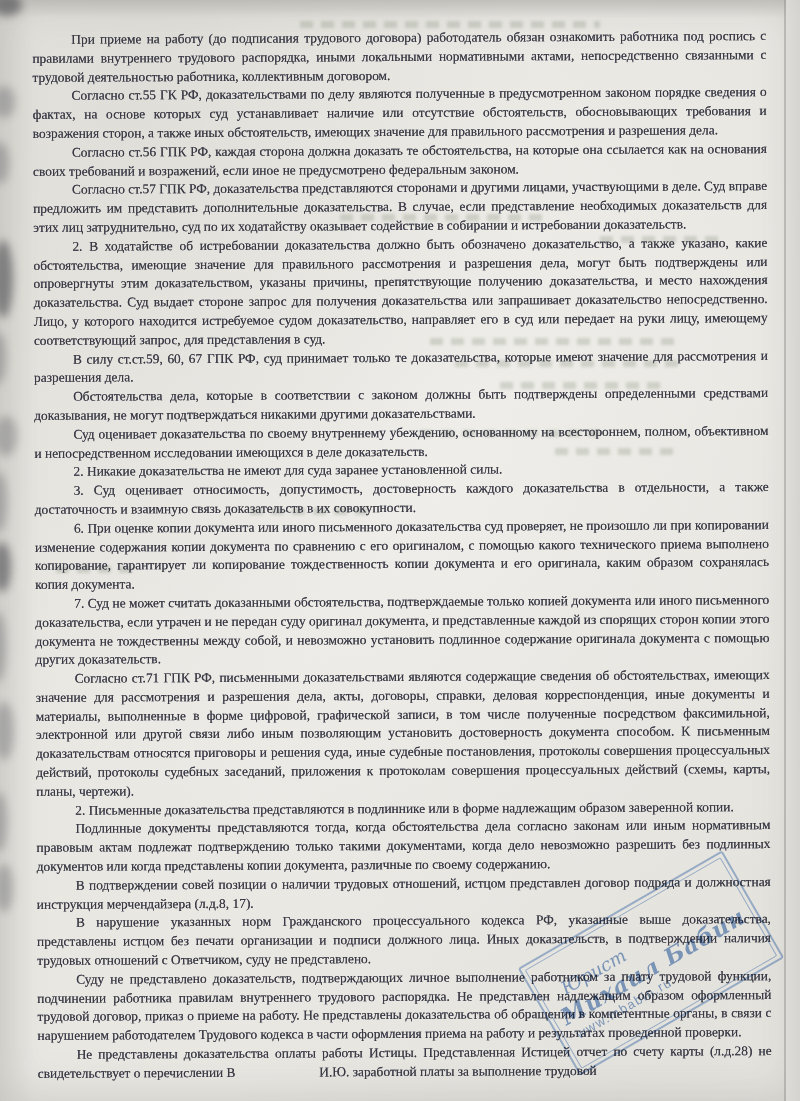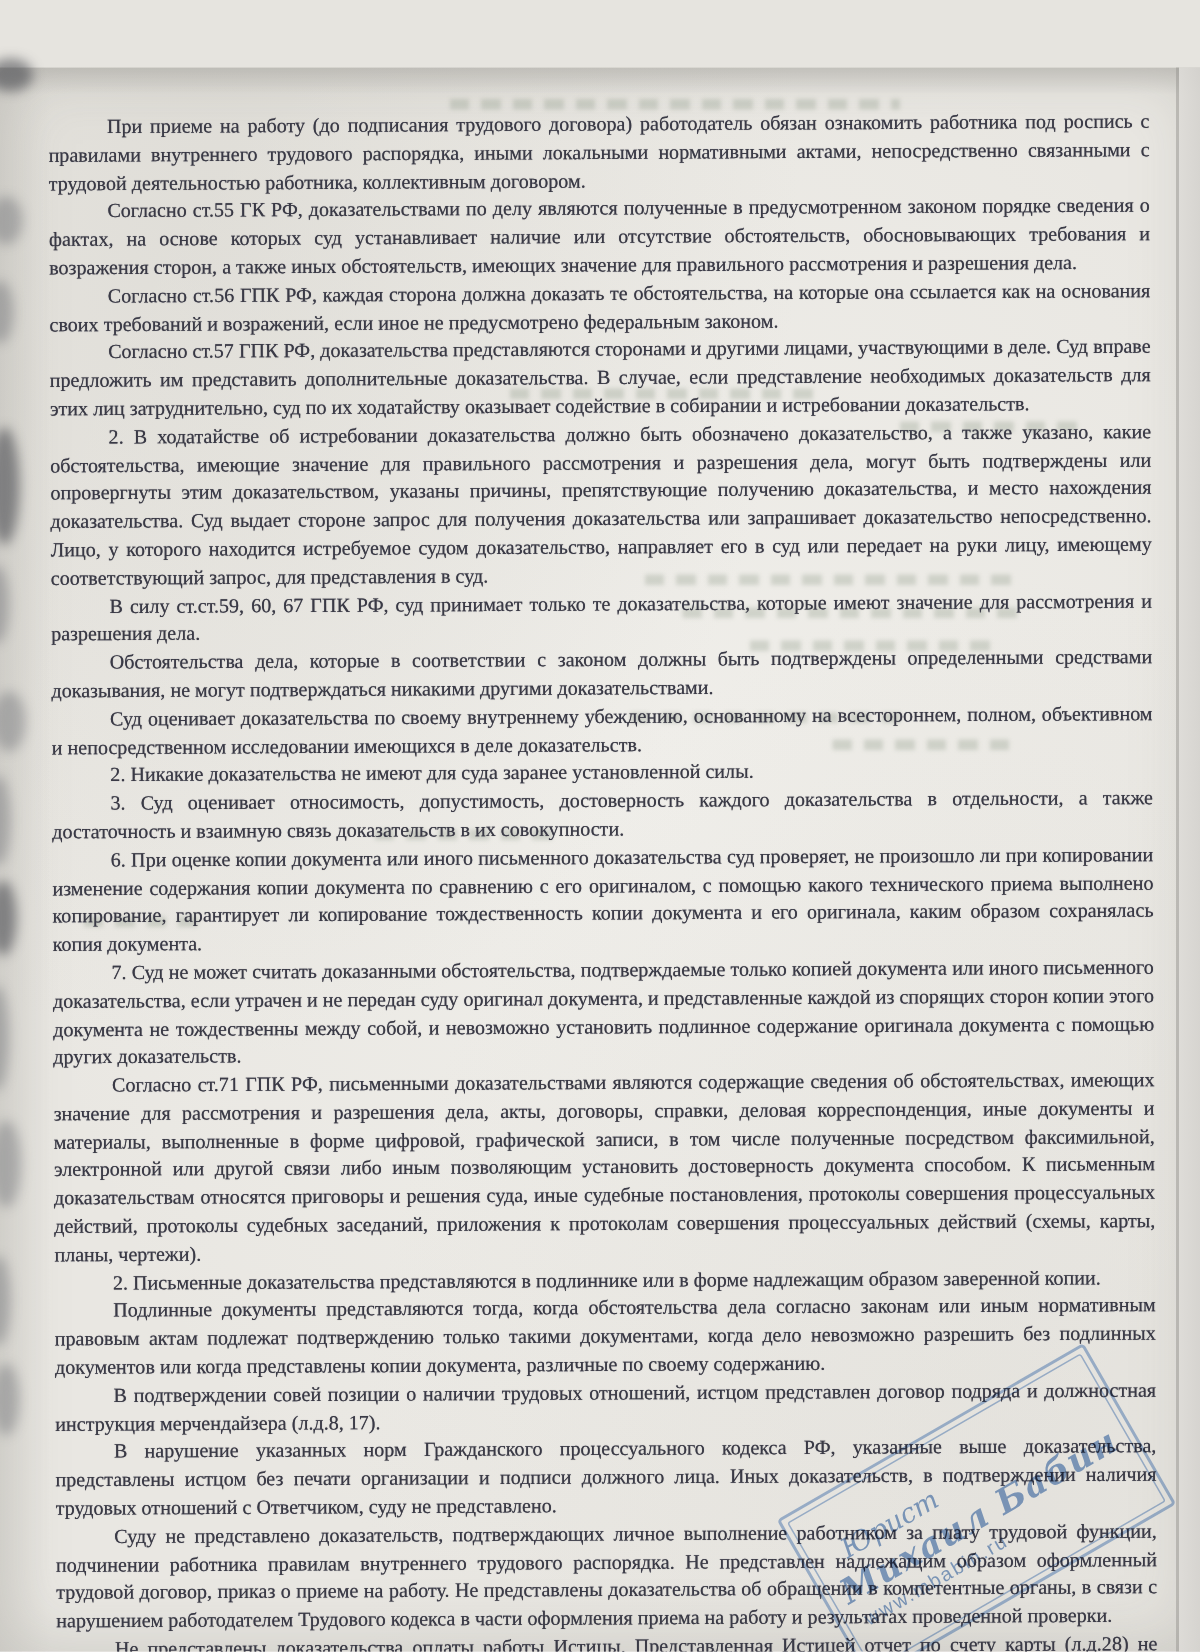--- a/index.html
+++ b/index.html
@@ -9,21 +9,20 @@
     background:#e6e4df;
   }
   .page{
     position:absolute;inset:0;
     background:
       radial-gradient(ellipse at 18% 8%, rgba(208,206,199,.38), transparent 42%),
       radial-gradient(ellipse at 85% 92%, rgba(216,214,208,.30), transparent 46%),
       radial-gradient(ellipse at 55% 45%, rgba(245,244,240,.55), transparent 70%),
       #e9e7e2;
     box-shadow: inset 0 0 46px rgba(120,118,112,.28);
-    margin-top: 45px;
   }
   .top-shade{position:absolute;left:0;top:0;width:800px;height:18px;
     background:linear-gradient(180deg, rgba(165,163,158,.45), rgba(165,163,158,0));}
   .right-edge{position:absolute;top:0;left:784px;width:2px;height:1101px;
     background:rgba(150,148,144,.5);}
   .right-strip{position:absolute;top:0;left:786px;width:14px;height:1101px;
     background:linear-gradient(90deg, rgba(222,220,216,.9), rgba(214,212,208,.9));}
   .left-tone{position:absolute;top:0;left:0;width:34px;height:1101px;
     background:linear-gradient(90deg, rgba(190,188,182,.30), rgba(190,188,182,0));}
 

